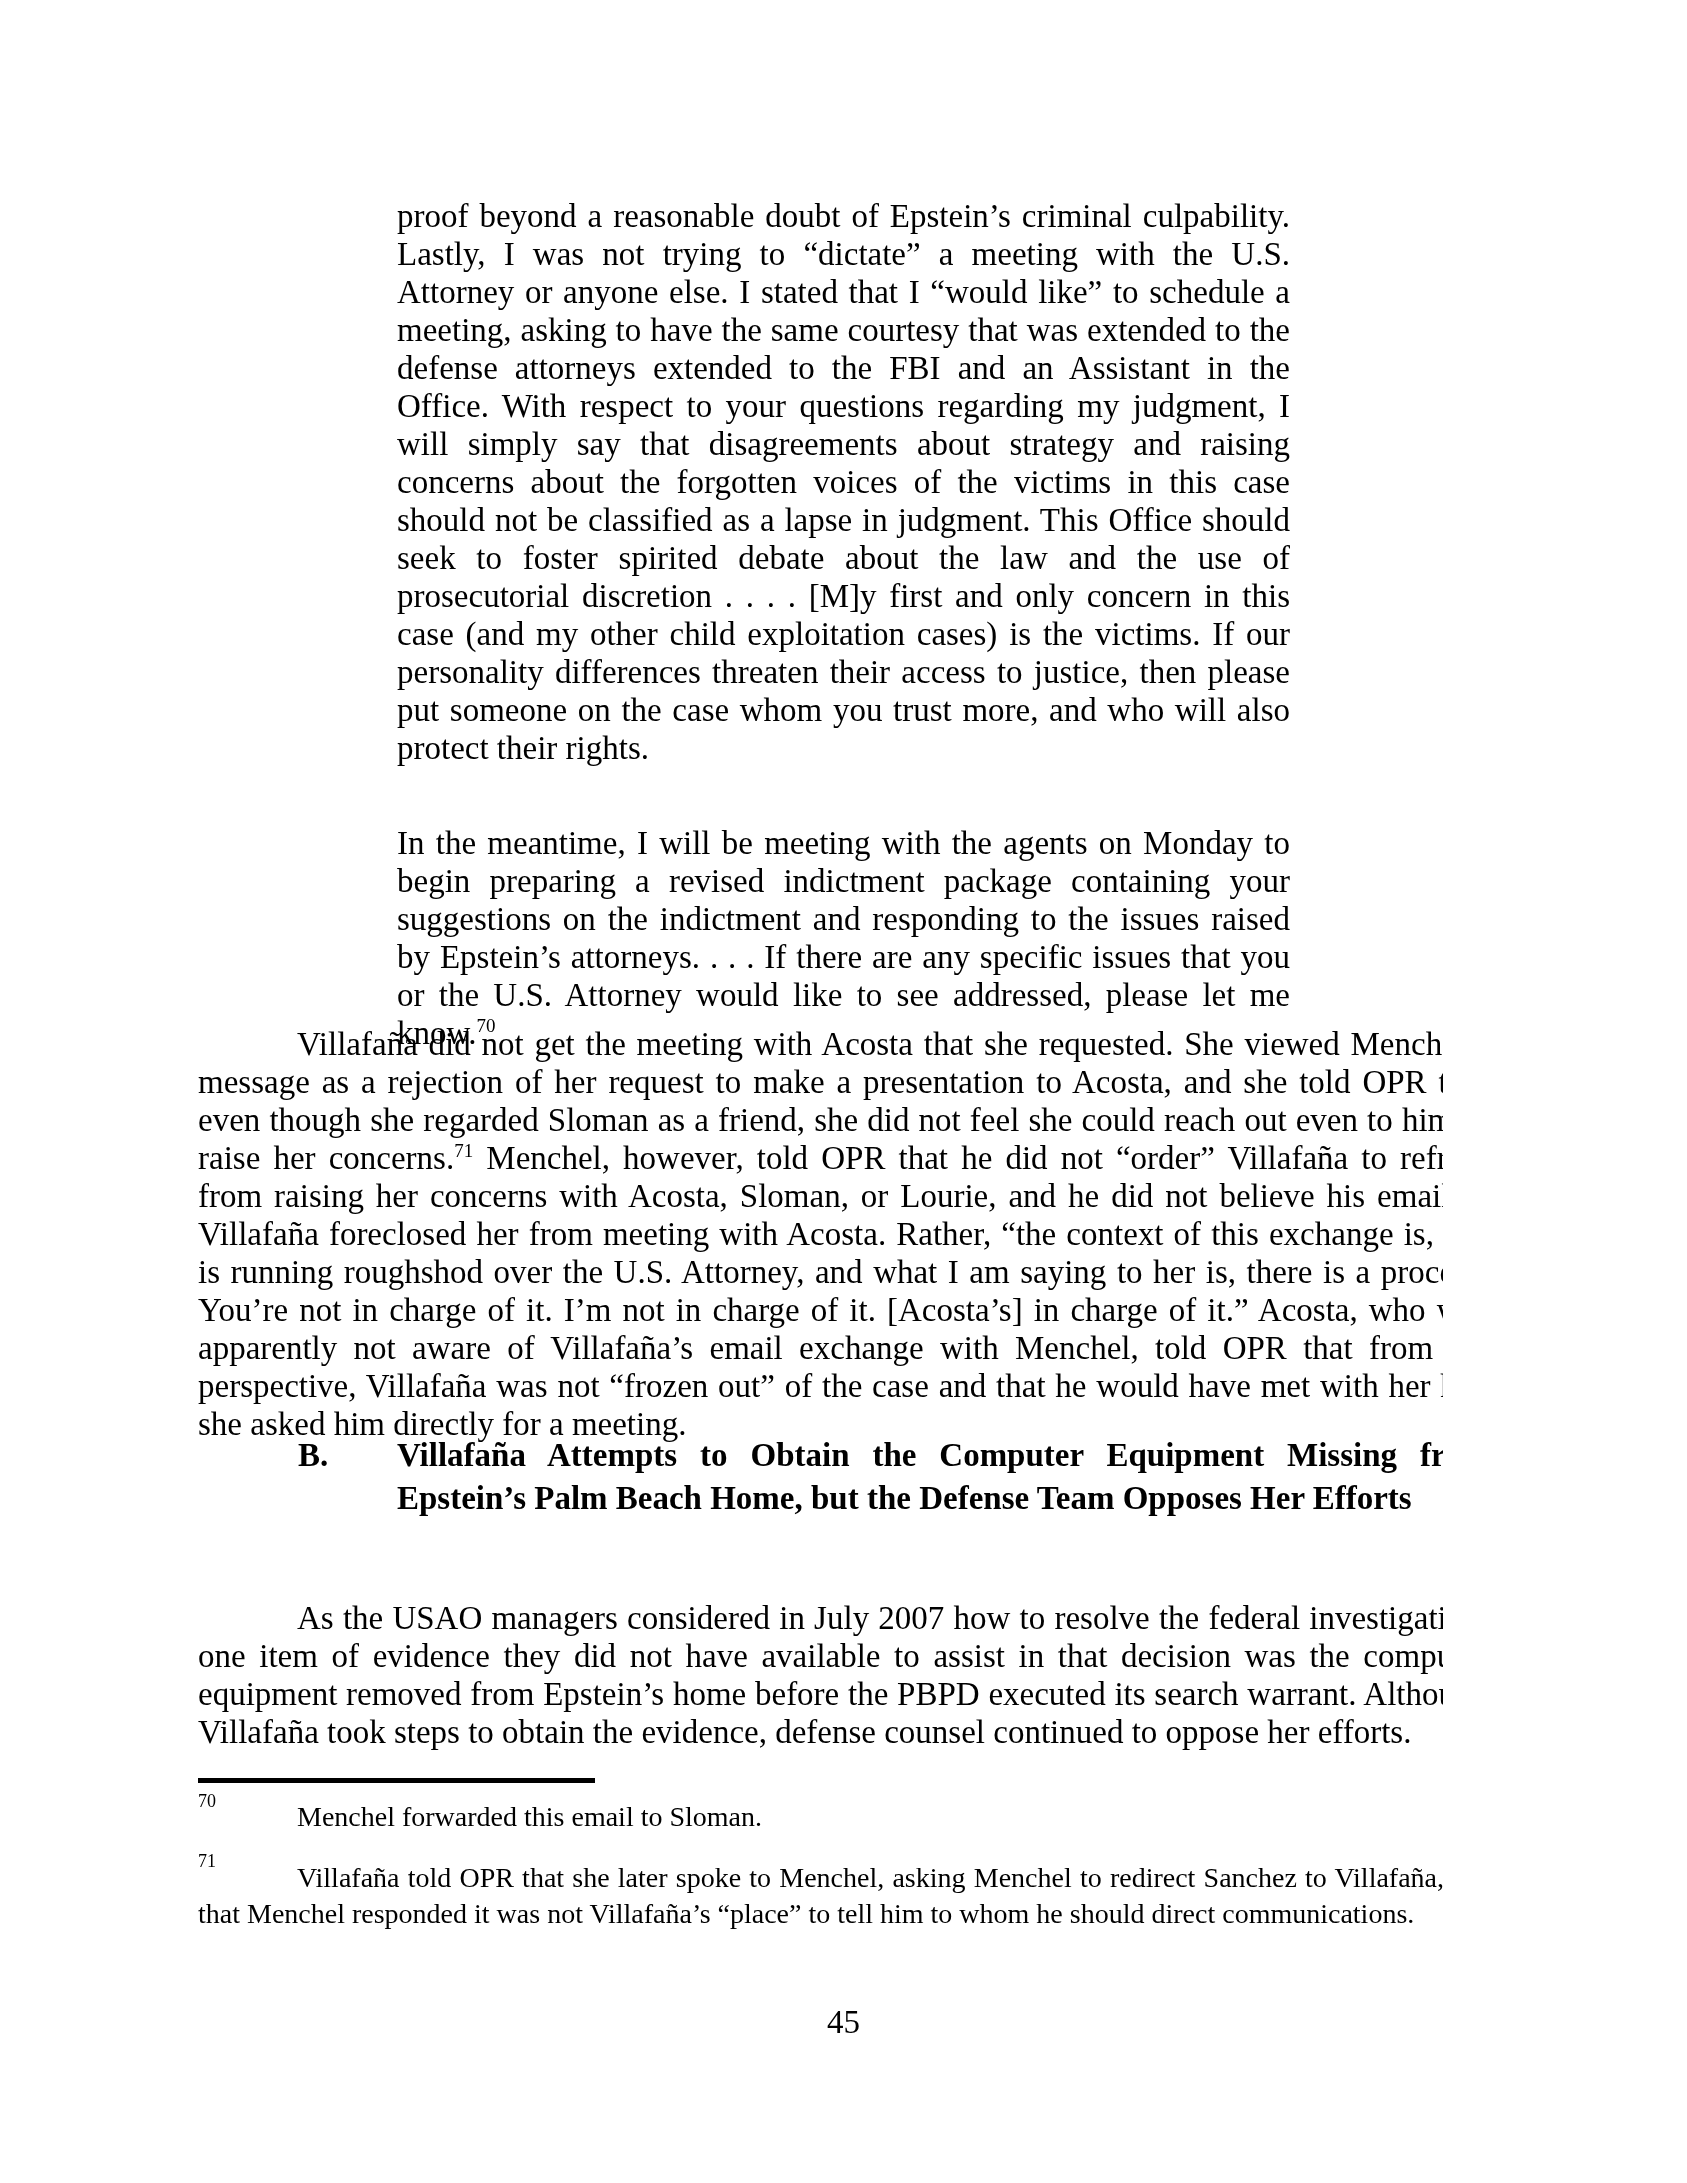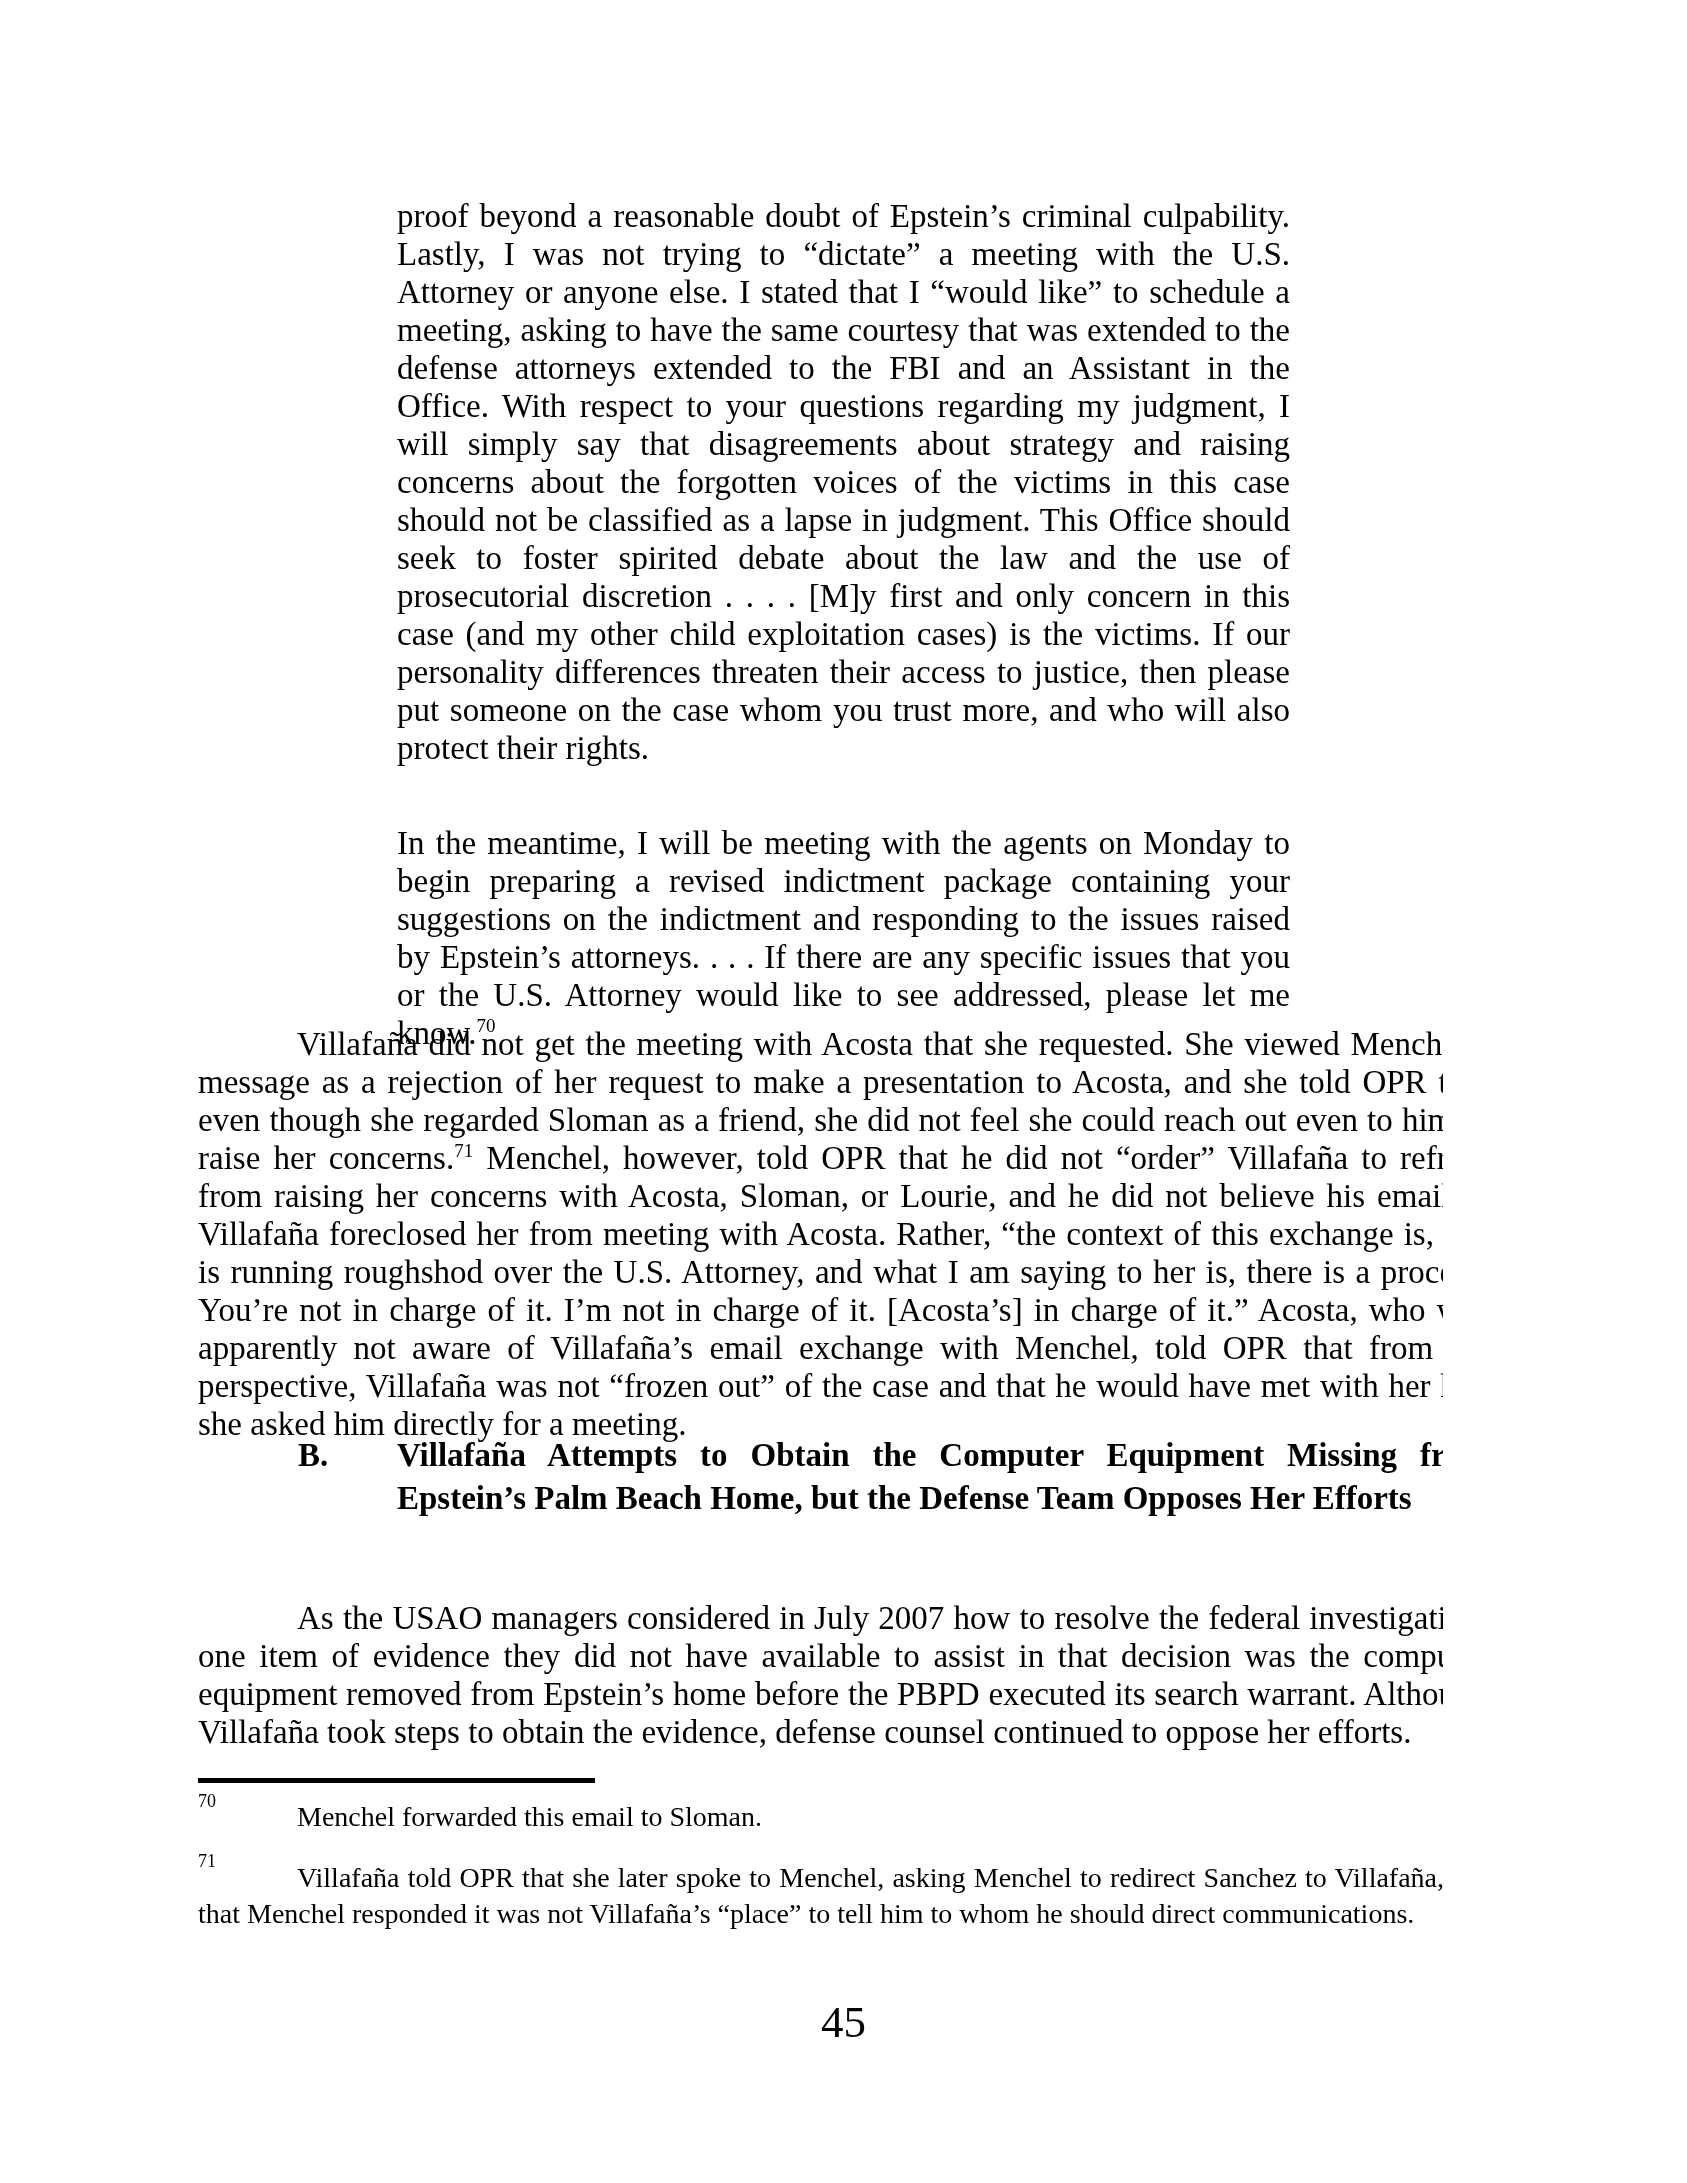--- a/index.html
+++ b/index.html
@@ -79,21 +79,21 @@
     font-size: 18px;
     position: relative;
     top: -9.3px;
   }
   .page-number {
     position: absolute;
     top: 2003px;
     left: 0;
     width: 1687px;
     text-align: center;
-    font-size: 45px;
+    font-size: 33px;
     line-height: 38px;
   }
 </style>
 </head>
 <body>
 
 <div class="page">
 
   <div class="quote" style="top: 197px;">proof beyond a reasonable doubt of Epstein’s criminal culpability.  Lastly, I was not trying to “dictate” a meeting with the U.S. Attorney or anyone else.  I stated that I “would like” to schedule a meeting, asking to have the same courtesy that was extended to the defense attorneys extended to the FBI and an Assistant in the Office.  With respect to your questions regarding my judgment, I will simply say that disagreements about strategy and raising concerns about the forgotten voices of the victims in this case should not be classified as a lapse in judgment.  This Office should seek to foster spirited debate about the law and the use of prosecutorial discretion . . . .  [M]y first and only concern in this case (and my other child exploitation cases) is the victims.  If our personality differences threaten their access to justice, then please put someone on the case whom you trust more, and who will also protect their rights.</div>
 

